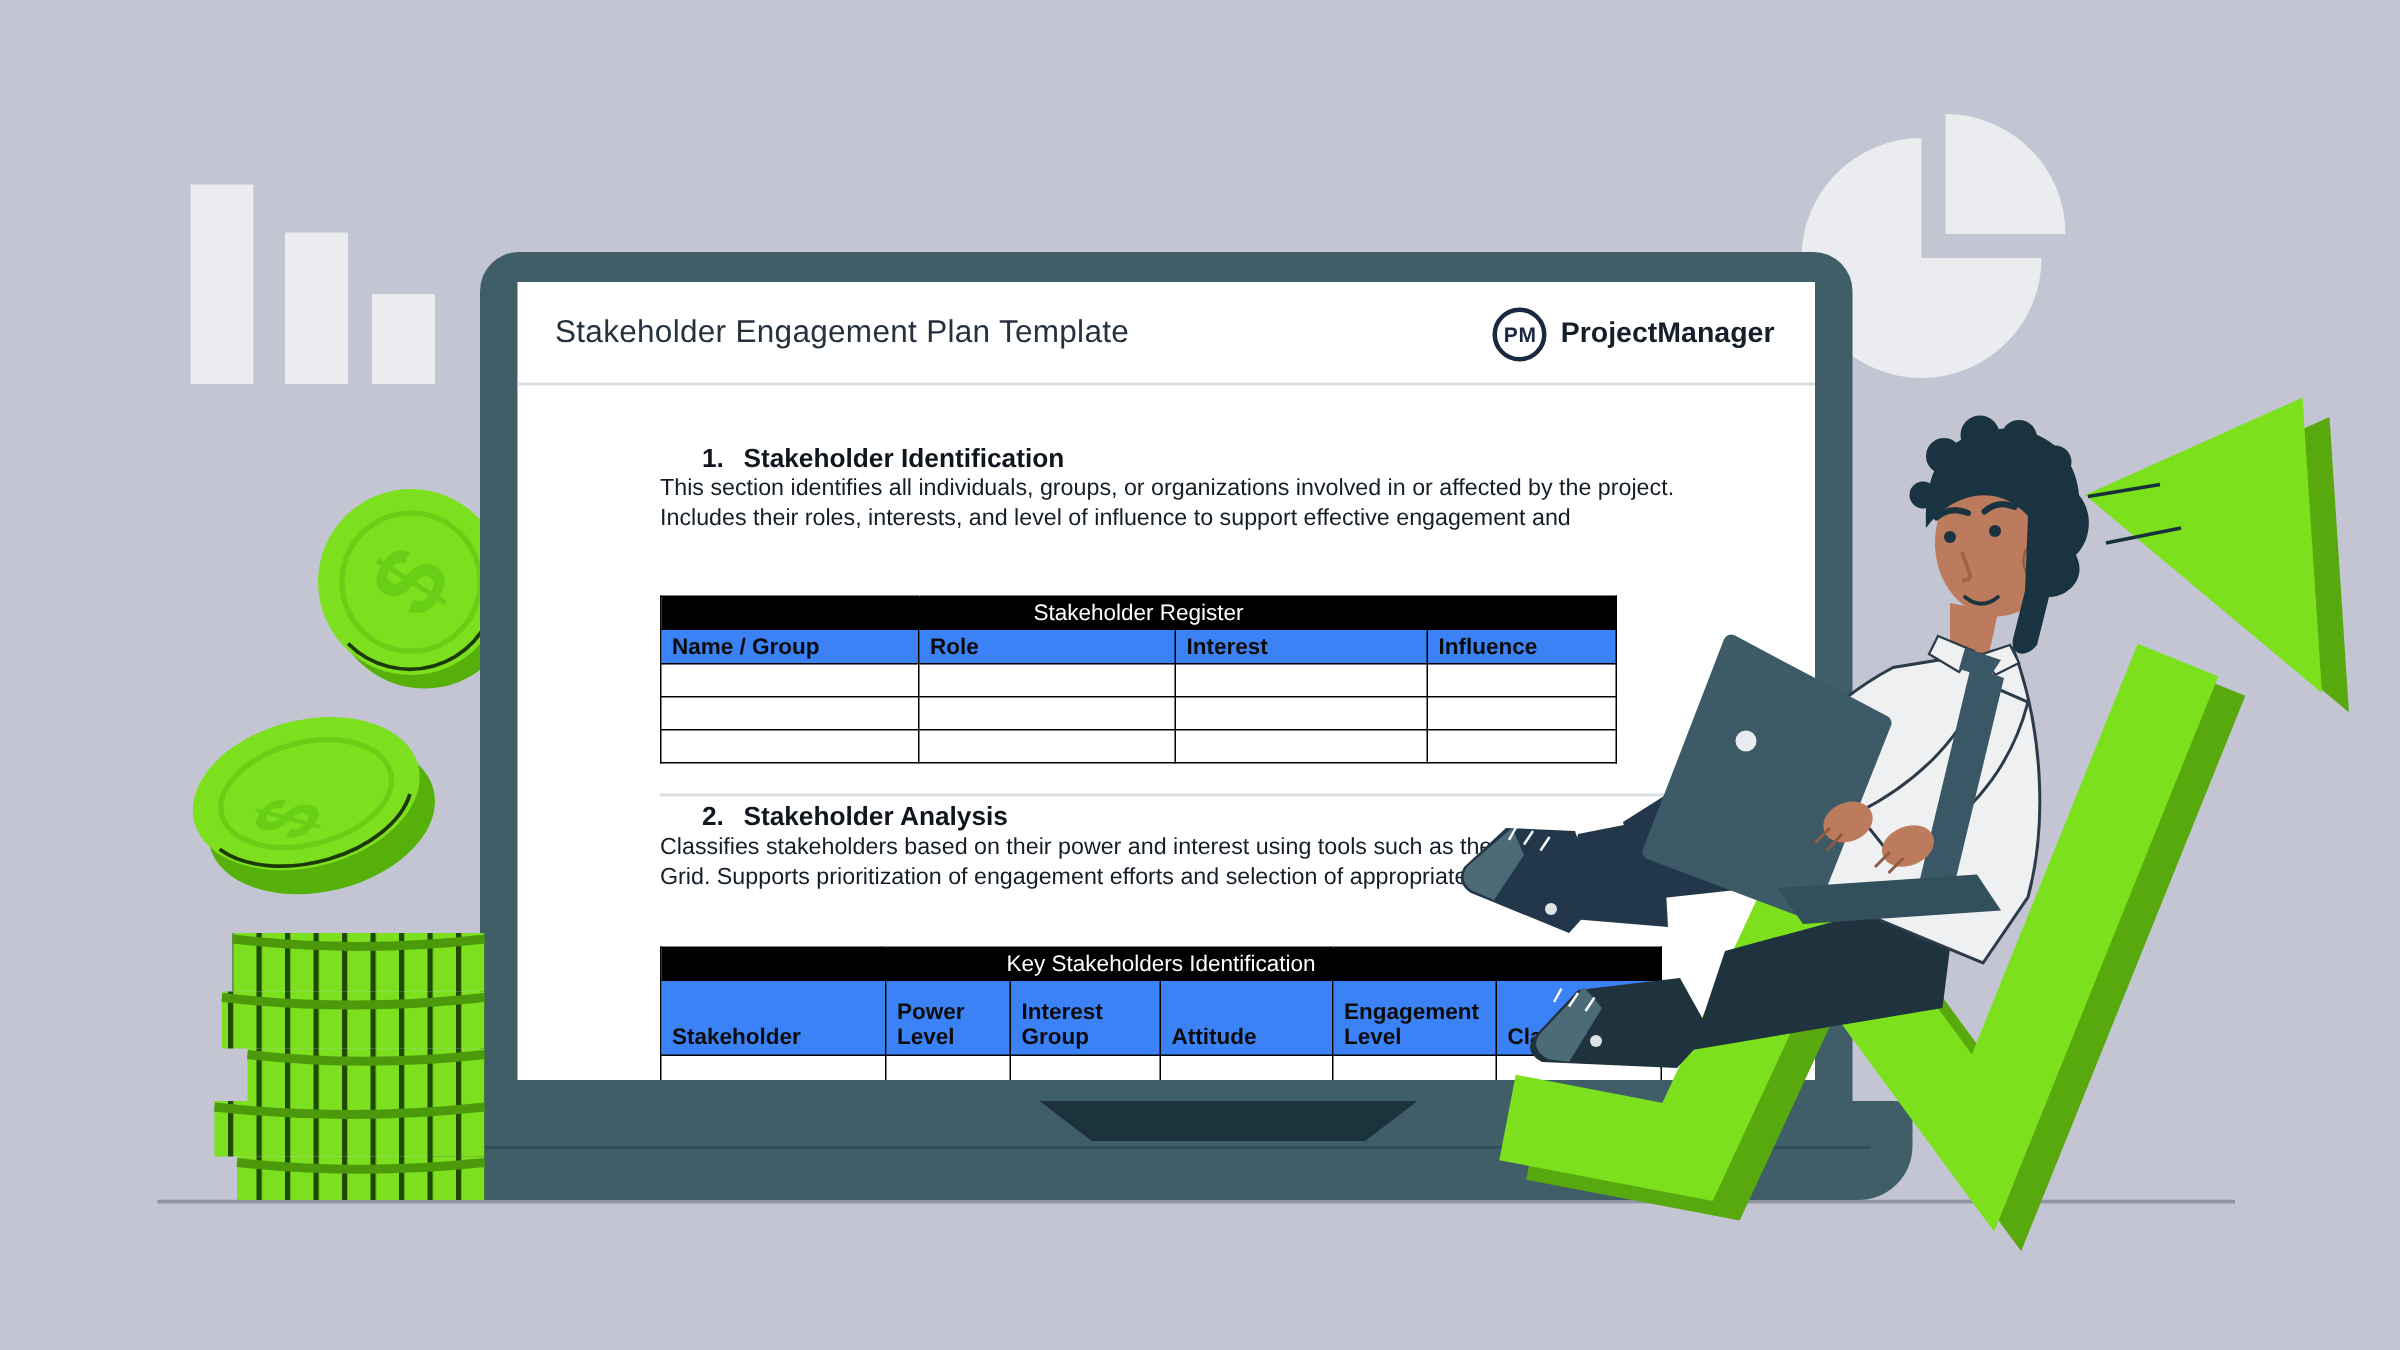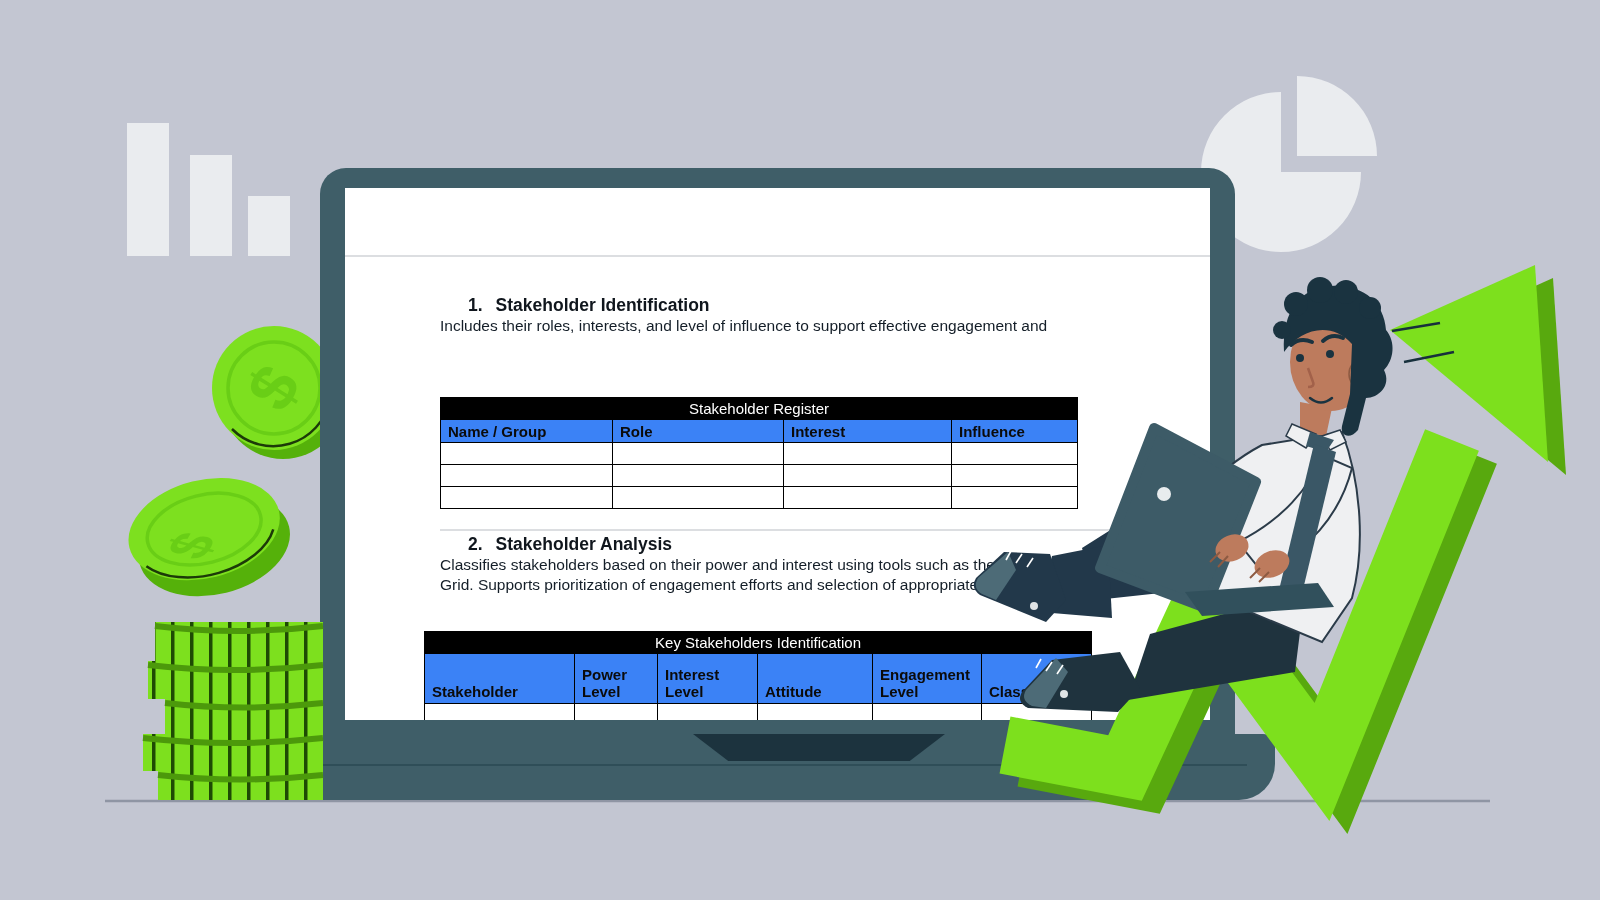--- a/index.html
+++ b/index.html
@@ -74,27 +74,35 @@
     </g>
   </svg>
 
   <div class="laptop-bezel"></div>
   <div class="laptop-base">
     <div class="base-notch"></div>
     <div class="base-seam"></div>
   </div>
 
   <div class="screen">
+    <div class="doc-header">
+      <div class="doc-title">Stakeholder Engagement Plan Template</div>
+      <div class="brand">
+        <div class="brand-circle">PM</div>
+        <div class="brand-name">ProjectManager</div>
+      </div>
+    </div>
     <div class="divider" style="left:0;top:67px;width:865px;"></div>
 
     <div class="sec-head" style="left:123px;top:107px;">
       <span>1.</span>
       <span>Stakeholder Identification</span>
     </div>
     <div class="para" style="left:95px;top:128px;width:700px;">
+      <div>This section identifies all individuals, groups, or organizations involved in or affected by the project.</div>
       <div>Includes their roles, interests, and level of influence to support effective engagement and</div>
     </div>
 
     <table class="t1" style="left:95px;top:209px;width:637px;">
       <colgroup>
           <col style="width:172px">
           <col style="width:171px">
           <col style="width:168px">
           <col style="width:126px">
         </colgroup>
@@ -133,37 +141,37 @@
 
     <div class="sec-head" style="left:123px;top:346px;">
       <span>2.</span>
       <span>Stakeholder Analysis</span>
     </div>
     <div class="para" style="left:95px;top:367px;width:700px;">
       <div>Classifies stakeholders based on their power and interest using tools such as the Power/Interest</div>
       <div>Grid. Supports prioritization of engagement efforts and selection of appropriate management</div>
     </div>
 
-    <table class="t2" style="left:79px;top:443px;width:667px;">
+    <table class="t2" style="left:95px;top:443px;width:667px;">
       <colgroup>
           <col style="width:150px">
           <col style="width:83px">
           <col style="width:100px">
           <col style="width:115px">
           <col style="width:109px">
           <col style="width:110px">
         </colgroup>
       <tbody>
           <tr>
             <th class="tbl-title" colspan="6">Key Stakeholders Identification</th>
           </tr>
       <tr>
         <th class="col-head">Stakeholder</th>
         <th class="col-head">Power Level</th>
-        <th class="col-head">Interest Level</th>
+        <th class="col-head">Interest Group</th>
         <th class="col-head">Attitude</th>
         <th class="col-head">Engagement Level</th>
         <th class="col-head">Classification</th>
       </tr>
       <tr class="empty-row">
             <td></td>
             <td></td>
             <td></td>
             <td></td>
             <td></td>

